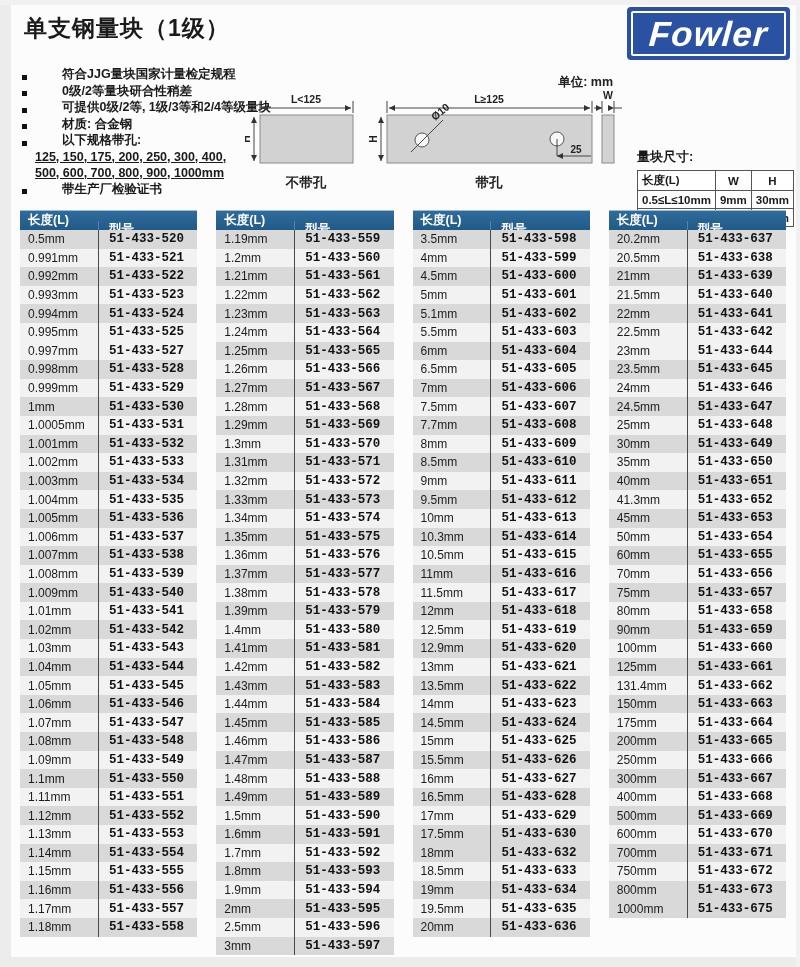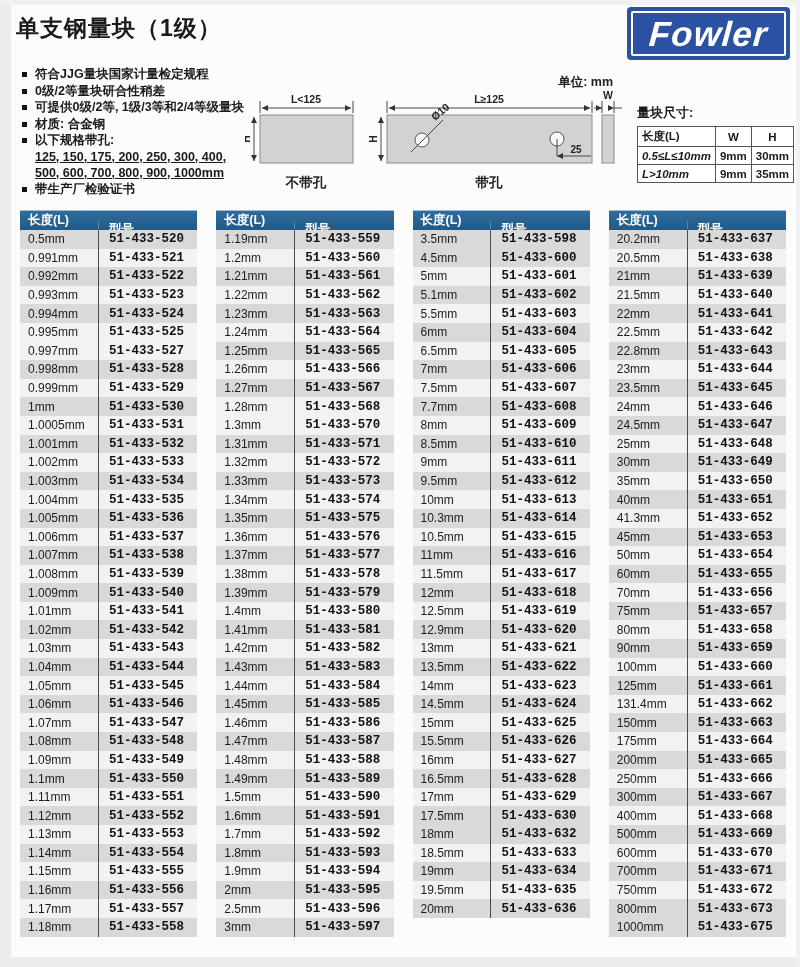--- a/index.html
+++ b/index.html
@@ -5,47 +5,47 @@
   html,body{margin:0;padding:0;background:#e8e8e8;}
   .page{position:relative;width:800px;height:967px;background:#fcfcfc;overflow:hidden;
         font-family:"Liberation Sans","DejaVu Sans",sans-serif;color:#1a1a1a;
         box-shadow:inset 0 0 0 1px #ddd;}
   .edge{position:absolute;background:#ececec;}
   .edge-left{left:0;top:0;width:11px;height:100%;}
   .edge-top{left:0;top:0;width:100%;height:5px;background:#f1f1f1;}
   .edge-bottom{left:0;top:957px;width:100%;height:10px;}
   .edge-right{right:0;top:0;width:4px;height:100%;background:#f1f1f1;}
 
-  .page-title{position:absolute;left:16px;top:13px;font-size:23px;font-weight:bold;letter-spacing:1px;}
+  .page-title{position:absolute;left:24px;top:13px;font-size:23px;font-weight:bold;letter-spacing:1px;}
 
   
   .logo{position:absolute;left:627px;top:7px;width:163px;height:53px;background:#2b51a3;
         border-radius:4px;display:flex;align-items:center;justify-content:center;}
   .logo-inner{position:absolute;inset:4px;border:2px solid #fff;border-radius:2px;}
   .logo-text{position:relative;color:#fff;font-size:35px;font-weight:bold;font-style:italic;
              letter-spacing:1px;transform:skewX(-4deg);line-height:1;}
 
   
   .features{position:absolute;left:20px;top:66px;width:300px;font-size:12.5px;font-weight:bold;}
-  .features .li{display:flex;align-items:flex-start;line-height:16.5px;}
+  .features .li{display:flex;align-items:center;line-height:16.5px;gap:27px;}
   .features .sq{width:5px;height:5px;background:#111;margin:6px 8px 0 2px;flex:0 0 auto;}
   .features .li.no-marker{padding-left:15px;line-height:16px;text-decoration:underline;}
 
   
   .diagram-svg{position:absolute;left:245px;top:72px;width:380px;height:130px;}
   .diagram-svg text{font-family:"Liberation Sans","DejaVu Sans",sans-serif;fill:#222;font-weight:bold;}
 
   
   .size-block{position:absolute;left:637px;top:104px;width:156px;}
-  .size-title{font-size:13px;font-weight:bold;margin-bottom:4px;}
+  .size-title{font-size:13px;font-weight:bold;margin-bottom:4px;margin-top:44px;}
   .size-table{border-collapse:collapse;width:152px;background:#fff;}
   .size-table th,.size-table td{border:1px solid #555;font-size:11.5px;font-weight:bold;
       padding:2px 4px;height:13px;white-space:nowrap;}
   .size-table th{text-align:center;}
-  .size-table td:first-child{text-align:left;font-style:italic;}
+  .size-table td:first-child{text-align:left;}
   .size-table td{text-align:center;}
   .size-table th:first-child,.size-table td:first-child{width:72px;text-align:left;}
 
   
   .tables-wrap{position:absolute;left:20px;top:210px;width:766px;display:grid;
                grid-template-columns:repeat(4,1fr);gap:19px;}
   .spec-table{display:flex;flex-direction:column;}
   .thead{display:flex;height:20px;align-items:center;color:#fff;font-size:12.5px;font-weight:bold;
          background:linear-gradient(180deg,#9dbdd6 0,#9dbdd6 1.5px,#2f6b9b 1.5px,#205a88 100%);}
   .th-len{width:44%;padding-left:8px;box-sizing:border-box;}
@@ -378,20 +378,24 @@
             <div class="cell model">51-433-566</div>
           </div>
           <div class="trow odd">
             <div class="cell len">1.27mm</div>
             <div class="cell model">51-433-567</div>
           </div>
           <div class="trow even">
             <div class="cell len">1.28mm</div>
             <div class="cell model">51-433-568</div>
           </div>
+          <div class="trow odd">
+            <div class="cell len">1.29mm</div>
+            <div class="cell model">51-433-569</div>
+          </div>
           <div class="trow even">
             <div class="cell len">1.3mm</div>
             <div class="cell model">51-433-570</div>
           </div>
           <div class="trow odd">
             <div class="cell len">1.31mm</div>
             <div class="cell model">51-433-571</div>
           </div>
           <div class="trow even">
             <div class="cell len">1.32mm</div>
@@ -502,20 +506,24 @@
     <div class="spec-table">
       <div class="thead">
         <div class="th-len">长度(L)</div>
         <div class="th-model">型号</div>
       </div>
       <div class="tbody">
           <div class="trow odd">
             <div class="cell len">3.5mm</div>
             <div class="cell model">51-433-598</div>
           </div>
+          <div class="trow even">
+            <div class="cell len">4mm</div>
+            <div class="cell model">51-433-599</div>
+          </div>
           <div class="trow odd">
             <div class="cell len">4.5mm</div>
             <div class="cell model">51-433-600</div>
           </div>
           <div class="trow even">
             <div class="cell len">5mm</div>
             <div class="cell model">51-433-601</div>
           </div>
           <div class="trow odd">
             <div class="cell len">5.1mm</div>
@@ -678,24 +686,20 @@
             <div class="cell model">51-433-640</div>
           </div>
           <div class="trow odd">
             <div class="cell len">22mm</div>
             <div class="cell model">51-433-641</div>
           </div>
           <div class="trow even">
             <div class="cell len">22.5mm</div>
             <div class="cell model">51-433-642</div>
           </div>
-          <div class="trow odd">
-            <div class="cell len">22.8mm</div>
-            <div class="cell model">51-433-643</div>
-          </div>
           <div class="trow even">
             <div class="cell len">23mm</div>
             <div class="cell model">51-433-644</div>
           </div>
           <div class="trow odd">
             <div class="cell len">23.5mm</div>
             <div class="cell model">51-433-645</div>
           </div>
           <div class="trow even">
             <div class="cell len">24mm</div>

